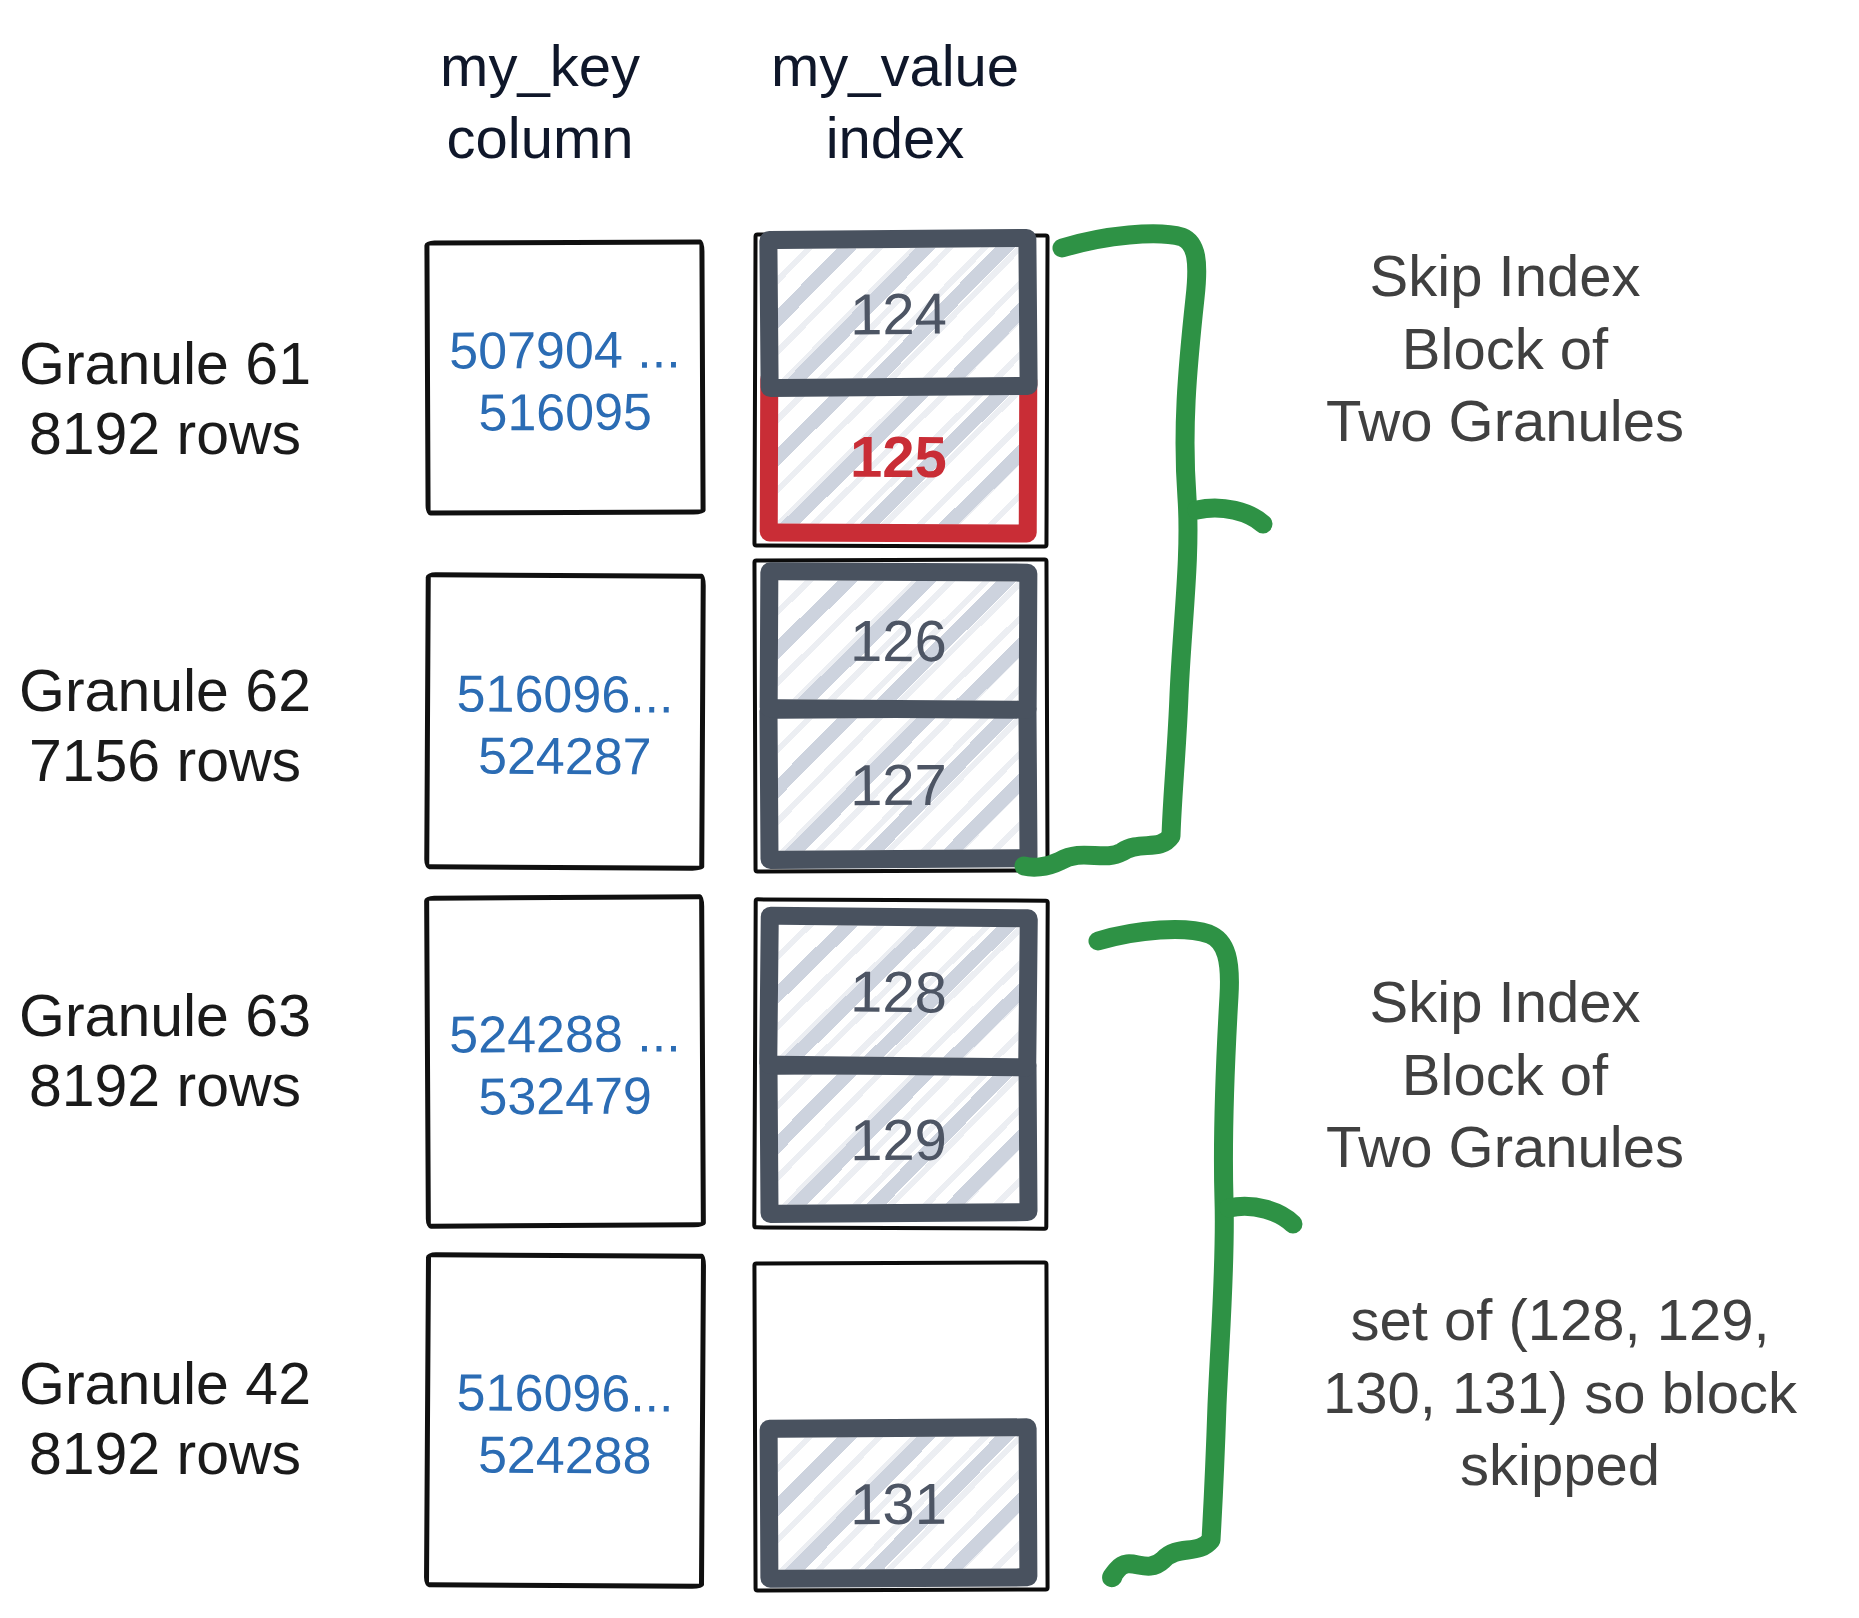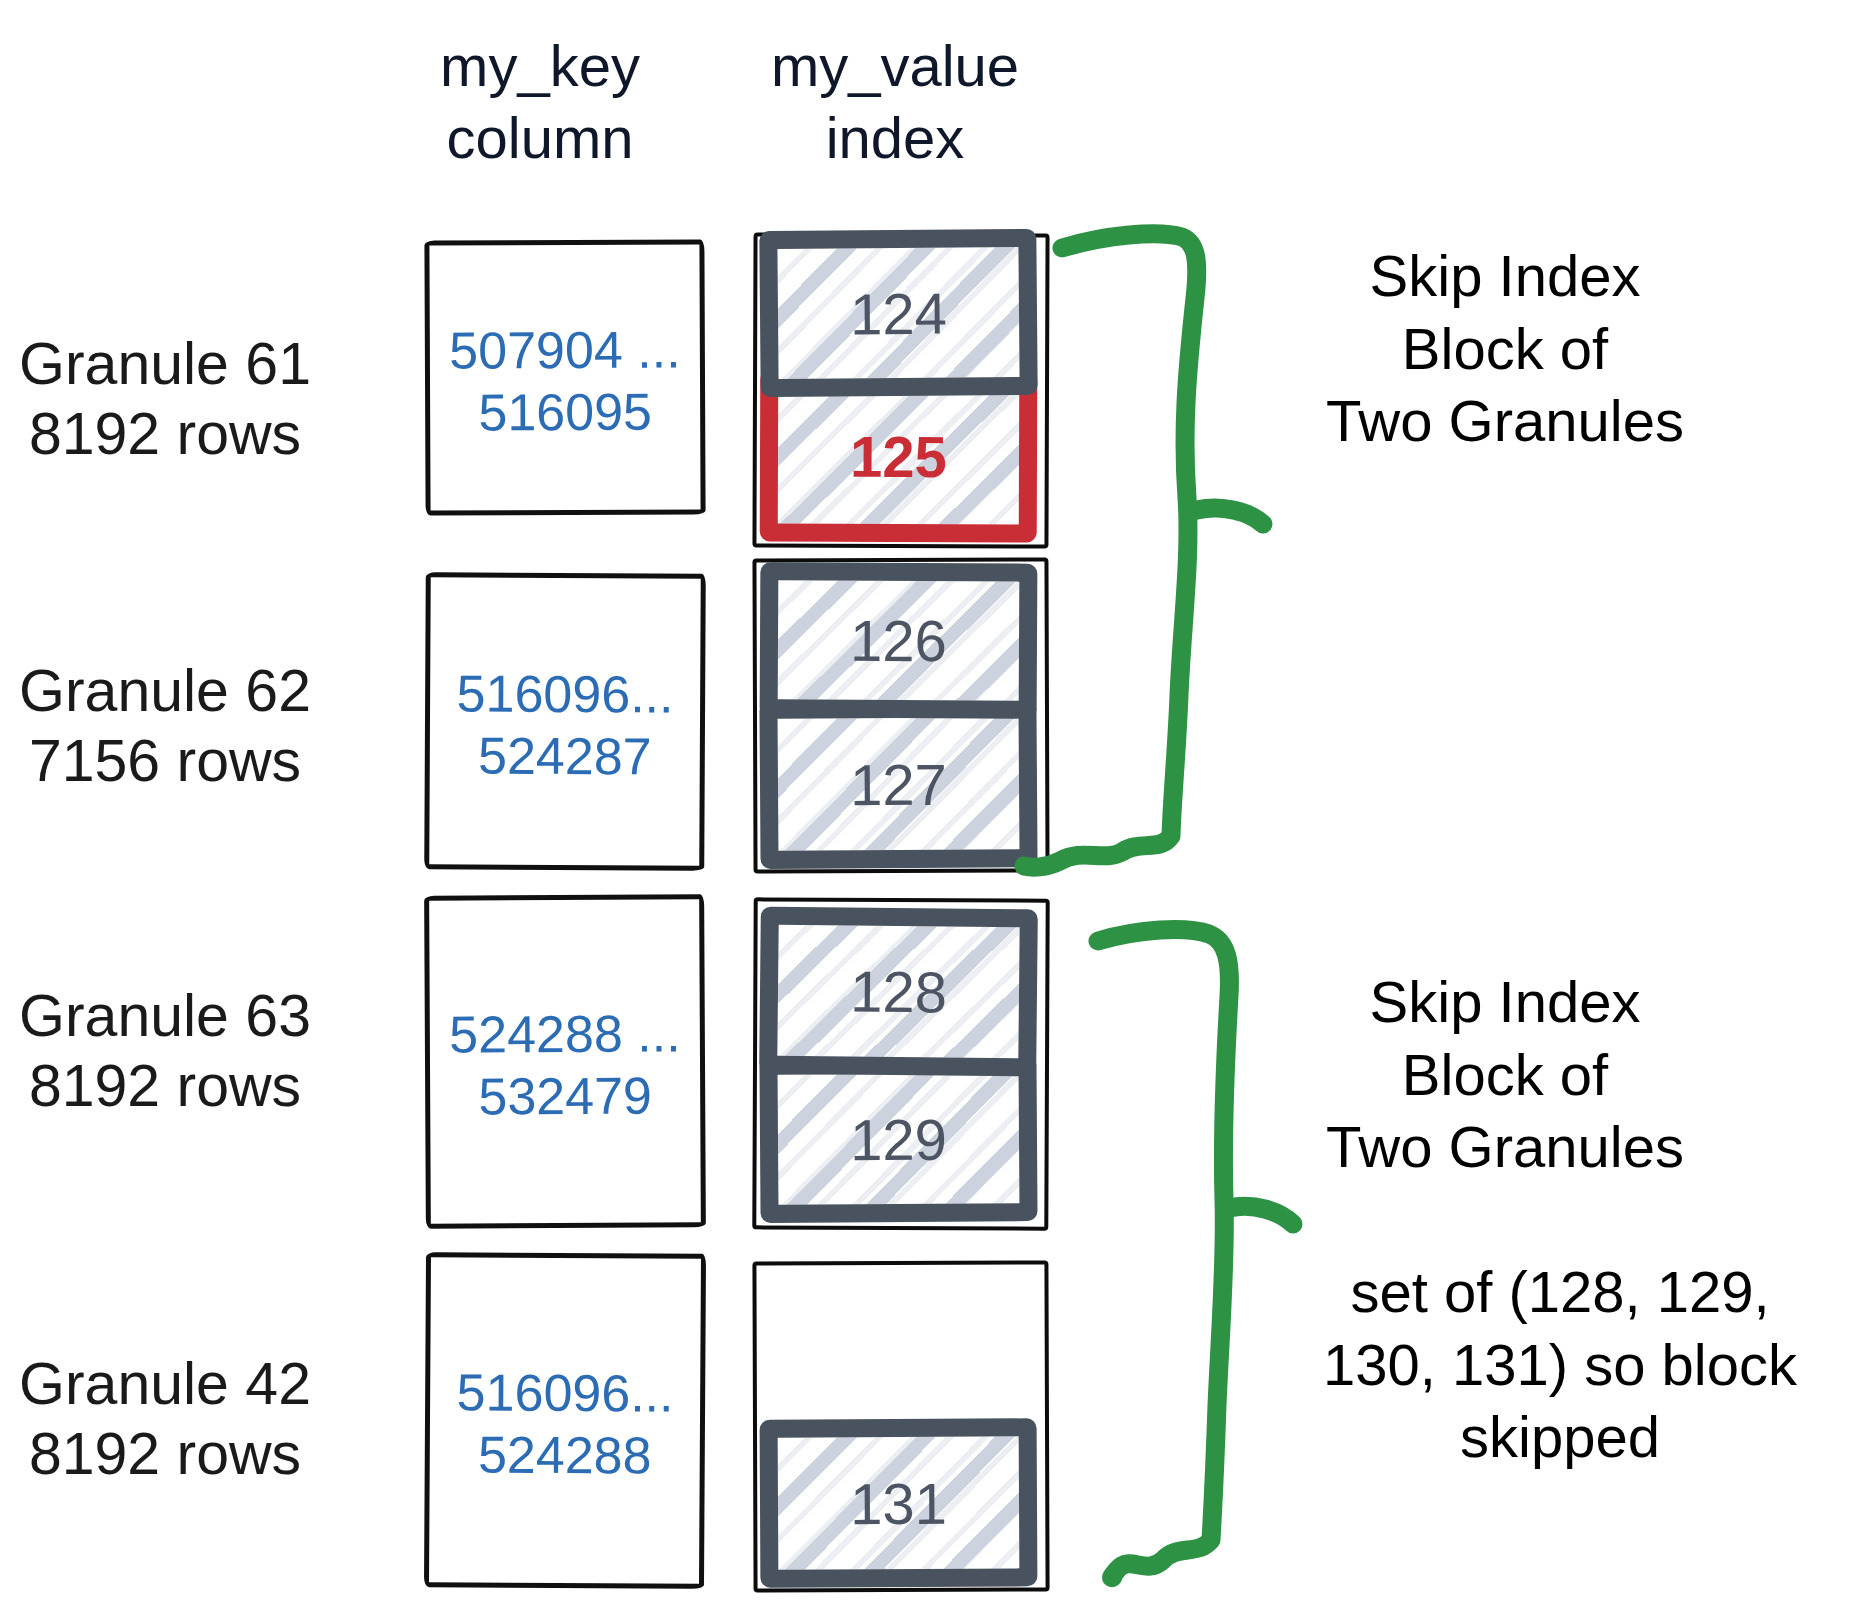--- a/index.html
+++ b/index.html
@@ -59,26 +59,26 @@
   .vbox.b124{top:230px;height:166px;z-index:3;transform:rotate(-0.5deg);}
   .vbox.b125{top:370px;height:172px;z-index:2;border-color:#c92d36;color:#c92d36;transform:rotate(0.2deg);font-weight:bold;}
   .vbox.b126{top:563px;height:155px;z-index:3;transform:rotate(0.3deg);}
   .vbox.b127{top:700px;height:168px;z-index:2;transform:rotate(-0.4deg);}
   .vbox.b128{top:908px;height:167px;z-index:3;transform:rotate(0.6deg);}
   .vbox.b129{top:1056px;height:166px;z-index:2;transform:rotate(-0.4deg);}
   .vbox.b130{top:1270px;height:167px;z-index:3;transform:rotate(0.2deg);}
   .vbox.b131{top:1419px;height:168px;z-index:2;transform:rotate(-0.3deg);}
   .anno{
     position:absolute;text-align:center;white-space:pre-line;
-    color:#000000;font-size:58px;line-height:1.25;
+    color:#404040;font-size:58px;line-height:1.25;
   }
   .anno.a1{left:1245px;top:240px;width:520px;}
   .anno.a2{left:1262px;top:576px;width:596px;}
   .anno.a3{left:1245px;top:966px;width:520px;}
-  .anno.a4{left:1262px;top:1256px;width:596px;}
+  .anno.a4{left:1262px;top:1284px;width:596px;}
   svg.braces{position:absolute;left:0;top:0;width:1859px;height:1618px;pointer-events:none;z-index:4;}
   svg.braces path{fill:none;stroke:#2e9245;stroke-width:19;stroke-linecap:round;stroke-linejoin:round;}
 </style>
 </head>
 <body>
 
 <div class="canvas">
 
   <div class="hdr key">my_key
 column</div>

